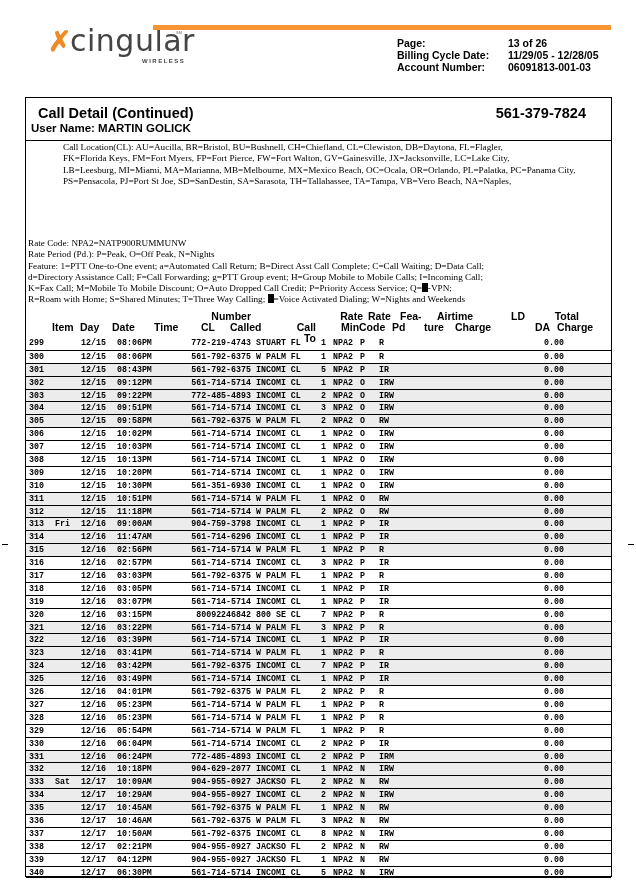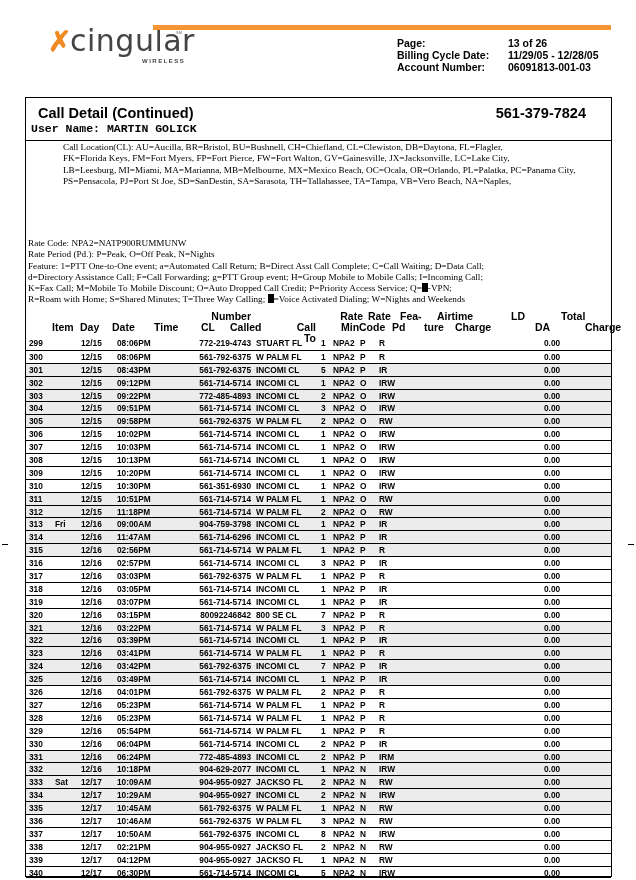--- a/index.html
+++ b/index.html
@@ -13,31 +13,31 @@
   .meta { position:absolute; left:384px; top:37px; font-size:10.5px; font-weight:bold; line-height:12px; font-family:"Liberation Sans", sans-serif;margin-left:13px; }
   .meta-row { display:flex; }
   .meta-label { width:111px; }
   .tick { position:absolute; width:6px; height:1px; background:#000; top:544px; }
   .tick.left { left:2px; } .tick.right { left:628px; }
 
   .frame { position:absolute; left:25px; top:97px; width:587px; height:780px; border:1px solid #000; box-sizing:border-box; }
   .title-box { position:absolute; left:0; top:0; width:585px; height:42px; border-bottom:1px solid #000; }
   .title { position:absolute; left:12px; top:7px; font-size:14.5px; font-weight:bold; }
   .phone { position:absolute; right:25px; top:7px; font-size:14.5px; font-weight:bold; }
-  .username { position:absolute; left:5px; top:24px; font-family:Liberation Mono, monospace; font-size:11.5px; font-weight:bold; }
+  .username { position:absolute; left:5px; top:24px; font-family:Liberation Sans, sans-serif; font-size:11.5px; font-weight:bold; }
   .legend { position:absolute; left:2px; top:44px; width:580px; font-family:"Liberation Serif", serif; font-size:9.2px; line-height:11.3px;margin-left:35px; }
   .legend2 { position:absolute; left:2px; top:140px; width:580px; font-family:"Liberation Serif", serif; font-size:9.2px; line-height:11.3px; }
   .redact { display:inline-block; width:6px; height:9px; background:#000; vertical-align:-1px; }
 
   .thead { position:absolute; left:0; top:213px; width:585px; height:24px; font-size:10.5px; font-weight:bold; line-height:11px; }
   .th { position:absolute; top:0; }
   .th .l1 { display:block; height:11px; }
   .th .l2 { display:block;padding-left:24px; }
   .tbody { position:absolute; left:0; top:239px; width:585px; }
-  .row { position:relative; height:12.9px; border-top:1px solid #000; box-sizing:border-box; font-family:Liberation Sans, sans-serif; font-size:8.3px; font-weight:bold; line-height:12px; }
+  .row { position:relative; height:12.9px; border-top:1px solid #000; box-sizing:border-box; font-family:Liberation Mono, monospace; font-size:8.3px; font-weight:bold; line-height:12px; }
   .row.first { border-top:none; }
   .row.shade { background-image:linear-gradient(#ececec,#ececec); background-color:#eaeaea; }
   .row.last { border-bottom:2px solid #000; }
   .c { position:absolute; top:0; white-space:nowrap; }
   .c-item { left:3px; } .c-day { left:29px; } .c-date { left:55px; } .c-time { left:91px; }
   .c-num { left:148px; width:77px; text-align:right; } .c-to { left:230px; } .c-min { left:295px; }
   .c-rate { left:307px; } .c-pd { left:334px; } .c-feat { left:353px; } .c-total { left:518px; }
 </style>
 </head>
 <body>
@@ -137,21 +137,21 @@
         <span class="l2">ture</span>
       </div>
     <div class="th" style="left:405px;width:48px;text-align:center">
         <span class="l1">Airtime</span>
         <span class="l2">Charge</span>
       </div>
     <div class="th" style="left:485px;width:24px;text-align:left">
         <span class="l1">LD</span>
         <span class="l2">DA</span>
       </div>
-    <div class="th" style="left:535px;width:46px;">
+    <div class="th" style="left:507px;width:46px;text-align:right">
         <span class="l1">Total</span>
         <span class="l2">Charge</span>
       </div>
   </div>
 
   <div class="tbody" id="tbody">
       <div class="row first">
         <span class="c c-item">299</span>
         <span class="c c-day"></span>
         <span class="c c-date">12/15</span>

